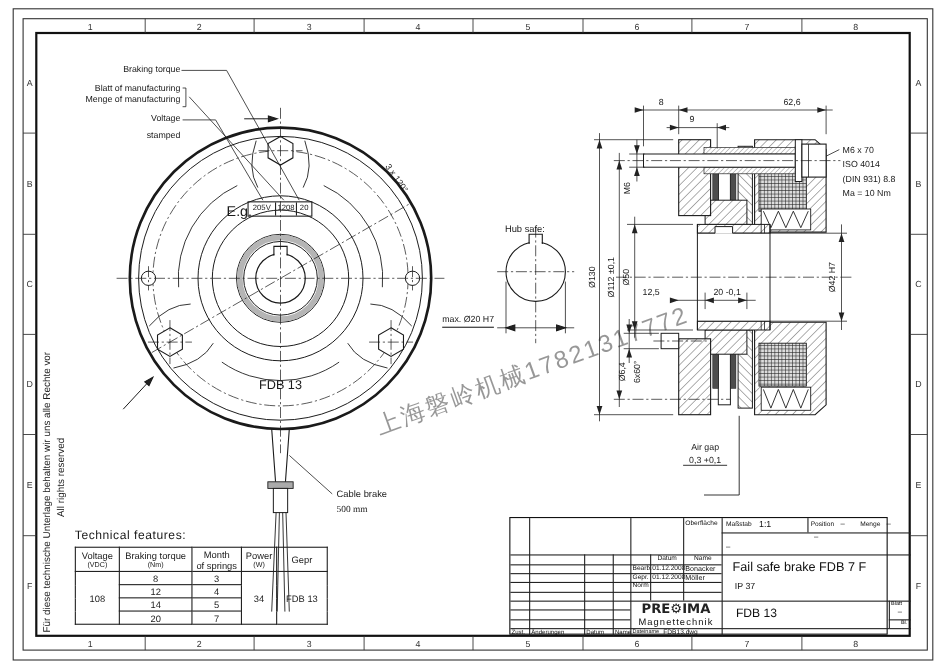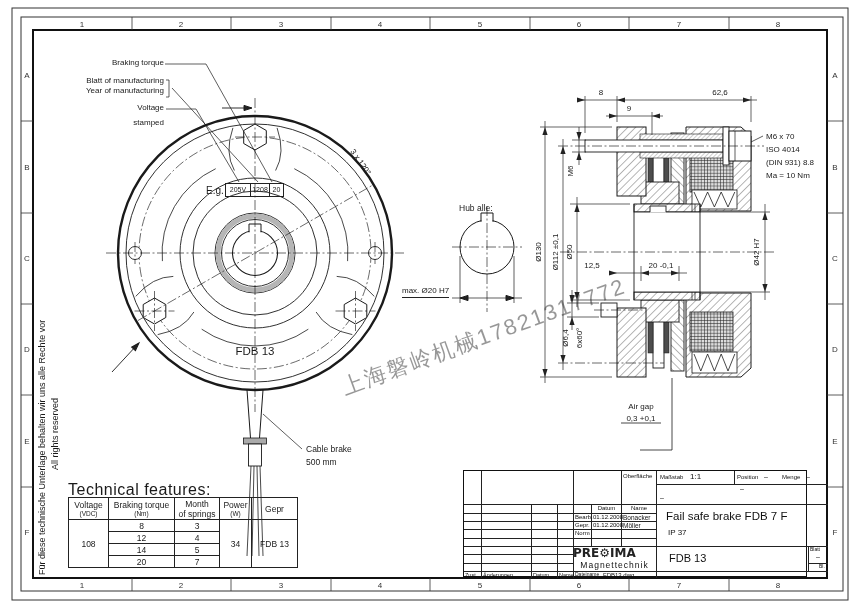--- a/index.html
+++ b/index.html
@@ -344,42 +344,42 @@
   <g text-anchor="start">
     <text class="dt" x="766" y="139">M6 x 70</text>
     <text class="dt" x="766" y="152">ISO 4014</text>
     <text class="dt" x="766" y="165">(DIN 931) 8.8</text>
     <text class="dt" x="766" y="178">Ma = 10 Nm</text>
   </g>
 </svg>
 
 <div class="t" style="left:60px;top:59px;width:104px;text-align:right;font-size:8px;">Braking torque</div>
 <div class="t" style="left:60px;top:77px;width:104px;text-align:right;font-size:8px;">Blatt of manufacturing</div>
-<div class="t" style="left:60px;top:87px;width:104px;text-align:right;font-size:8px;">Year of manufacturing</div>
+<div class="t" style="left:60px;top:87px;width:104px;text-align:right;font-size:8px;">Menge of manufacturing</div>
 <div class="t" style="left:60px;top:104px;width:104px;text-align:right;font-size:8px;">Voltage</div>
 <div class="t" style="left:60px;top:119px;width:104px;text-align:right;font-size:8px;">stamped</div>
 
-<div class="t" style="left:206px;top:185px;font-size:10px;">E.g.</div>
+<div class="t" style="left:206px;top:185px;font-size:13px;">E.g.</div>
 <div style="position:absolute;left:225px;top:183px;height:12px;border:1px solid #222;display:flex;">
   <div class="t" style="position:static;width:24px;font-size:7px;text-align:center;line-height:12px;">205V</div>
   <div class="t" style="position:static;width:18px;font-size:7px;text-align:center;line-height:12px;border-left:1px solid #222;">1208</div>
   <div class="t" style="position:static;width:13px;font-size:7px;text-align:center;line-height:12px;border-left:1px solid #222;">20</div>
 </div>
 
 <div class="t" style="left:355px;top:148px;font-size:8px;transform:rotate(55deg);transform-origin:left top;">3 x 120°</div>
 
 <div class="t" style="left:228px;top:345px;width:54px;text-align:center;font-size:11.5px;">FDB 13</div>
 
-<div class="t" style="left:459px;top:204px;font-size:8.5px;">Hub alle:</div>
+<div class="t" style="left:459px;top:204px;font-size:8.5px;">Hub safe:</div>
 <div class="t" style="left:402px;top:287px;font-size:8px;border-bottom:1px solid #222;padding-bottom:1px;">max. Ø20 H7</div>
 
 <div class="t" style="left:306px;top:445px;font-size:8.5px;">Cable brake</div>
-<div class="t" style="left:306px;top:458px;font-size:8.5px;">500 mm</div>
-
-<div class="t" style="left:68px;top:481px;font-size:16px;letter-spacing:0.5px;">Technical features:</div>
+<div class="t" style="left:306px;top:458px;font-size:8.5px;font-family:Liberation Serif, serif;">500 mm</div>
+
+<div class="t" style="left:68px;top:481px;font-size:11px;letter-spacing:0.5px;">Technical features:</div>
 <table id="techtbl">
   <colgroup>
         <col style="width:40px">
         <col style="width:66px">
         <col style="width:45px">
         <col style="width:32px">
         <col style="width:46px">
       </colgroup>
   <thead>
     <tr>
@@ -463,21 +463,21 @@
   <div class="t" style="left:158px;top:34px;width:34px;text-align:center;font-size:6px;">Name</div>
   <div class="t" style="left:111px;top:43px;font-size:6px;">Bearb.</div>
   <div class="t" style="left:129px;top:43px;font-size:6px;">01.12.2008</div>
   <div class="t" style="left:159px;top:42.5px;font-size:6.5px;">Bonacker</div>
   <div class="t" style="left:111px;top:51px;font-size:6px;">Gepr.</div>
   <div class="t" style="left:129px;top:51px;font-size:6px;">01.12.2008</div>
   <div class="t" style="left:159px;top:50.5px;font-size:6.5px;">Möller</div>
   <div class="t" style="left:111px;top:59px;font-size:6px;">Norm</div>
   <div class="t" style="left:202px;top:39px;font-size:11.5px;">Fail safe brake FDB 7 F</div>
   <div class="t" style="left:204px;top:58px;font-size:8px;">IP 37</div>
-  <div class="t" style="left:109px;top:76px;width:83px;font-size:12px;font-weight:bold;color:#222;font-family:'DejaVu Sans',sans-serif;">PRE⚙IMA</div>
+  <div class="t" style="left:109px;top:76px;width:83px;text-align:center;font-size:12px;font-weight:bold;color:#222;font-family:'DejaVu Sans',sans-serif;">PRE⚙IMA</div>
   <div class="t" style="left:109px;top:90px;width:83px;text-align:center;font-size:8.5px;letter-spacing:1px;">Magnettechnik</div>
   <div class="t" style="left:205px;top:81px;font-size:11px;">FDB 13</div>
   <div class="t" style="left:346px;top:76px;font-size:5px;">Blatt</div>
   <div class="t" style="left:344px;top:82px;width:20px;text-align:center;font-size:7px;">–</div>
   <div class="t" style="left:355px;top:93px;font-size:5px;">Bl.</div>
   <div class="t" style="left:1px;top:101px;font-size:5.5px;">Zust.</div>
   <div class="t" style="left:19px;top:101px;font-size:5.5px;">Änderungen</div>
   <div class="t" style="left:69px;top:101px;font-size:5.5px;">Datum</div>
   <div class="t" style="left:95px;top:101px;font-size:5.5px;">Name</div>
   <div class="t" style="left:111px;top:101px;font-size:5px;">Dateiname</div>

